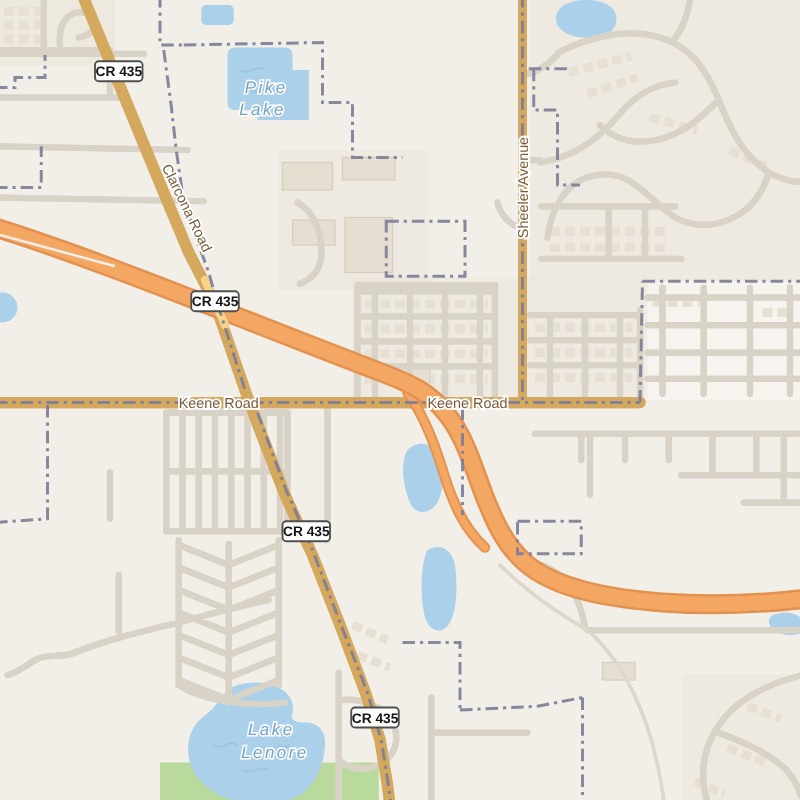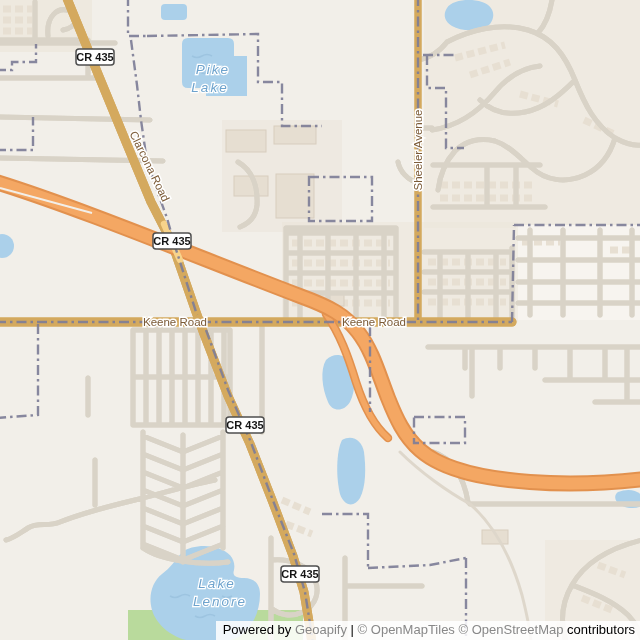--- a/index.html
+++ b/index.html
@@ -178,21 +178,13 @@
       <rect class="shield-box" x="-19" y="-8" width="38" height="16" rx="3"></rect>
       <text class="shield-t" x="0" y="4" text-anchor="middle">CR 435</text>
     </g>
     <g transform="translate(300,574)">
       <rect class="shield-box" x="-19" y="-8" width="38" height="16" rx="3"></rect>
       <text class="shield-t" x="0" y="4" text-anchor="middle">CR 435</text>
     </g>
   </g>
 </svg>
 
-<div id="attribution">
-  <span>Powered by</span>
-  <a class="lnk">Geoapify</a>
-  <span>|</span>
-  <a class="lnk">© OpenMapTiles</a>
-  <a class="lnk">© OpenStreetMap</a>
-  <span>contributors</span>
-</div>
 </div>
 
 </body></html>

